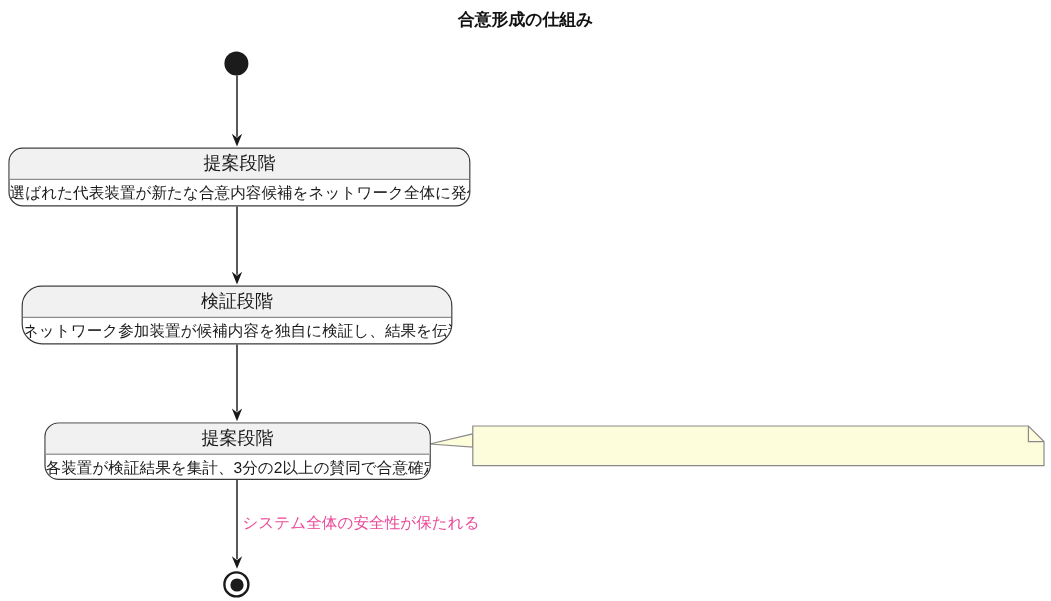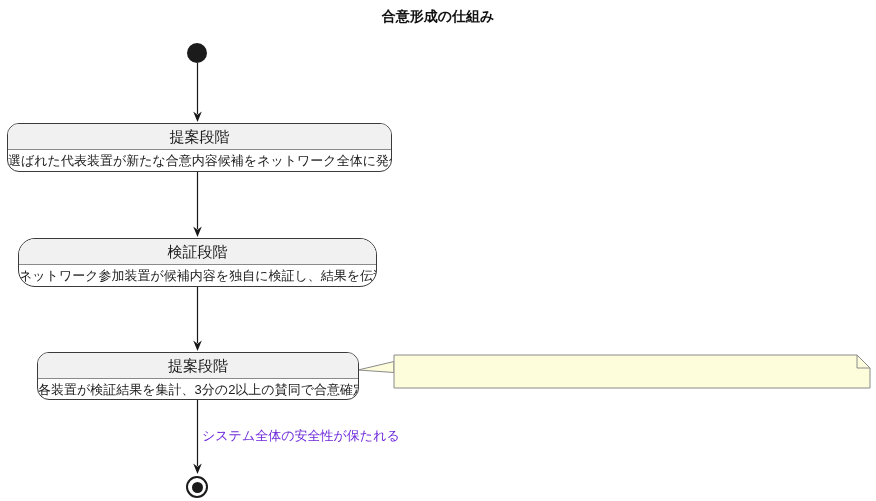--- a/index.html
+++ b/index.html
@@ -103,21 +103,21 @@
     font-size: 13px;
     color: #1a1a1a;
     z-index: 3;
     white-space: nowrap;
   }
   .edge-label {
     position: absolute;
     left: 202px;
     top: 427px;
     font-size: 13px;
-    color: #6d28d9;
+    color: #ec4899;
     z-index: 2;
     white-space: nowrap;
   }
 </style>
 </head>
 <body>
 
 <div class="canvas">
 
   <div class="diagram-title">合意形成の仕組み</div>

